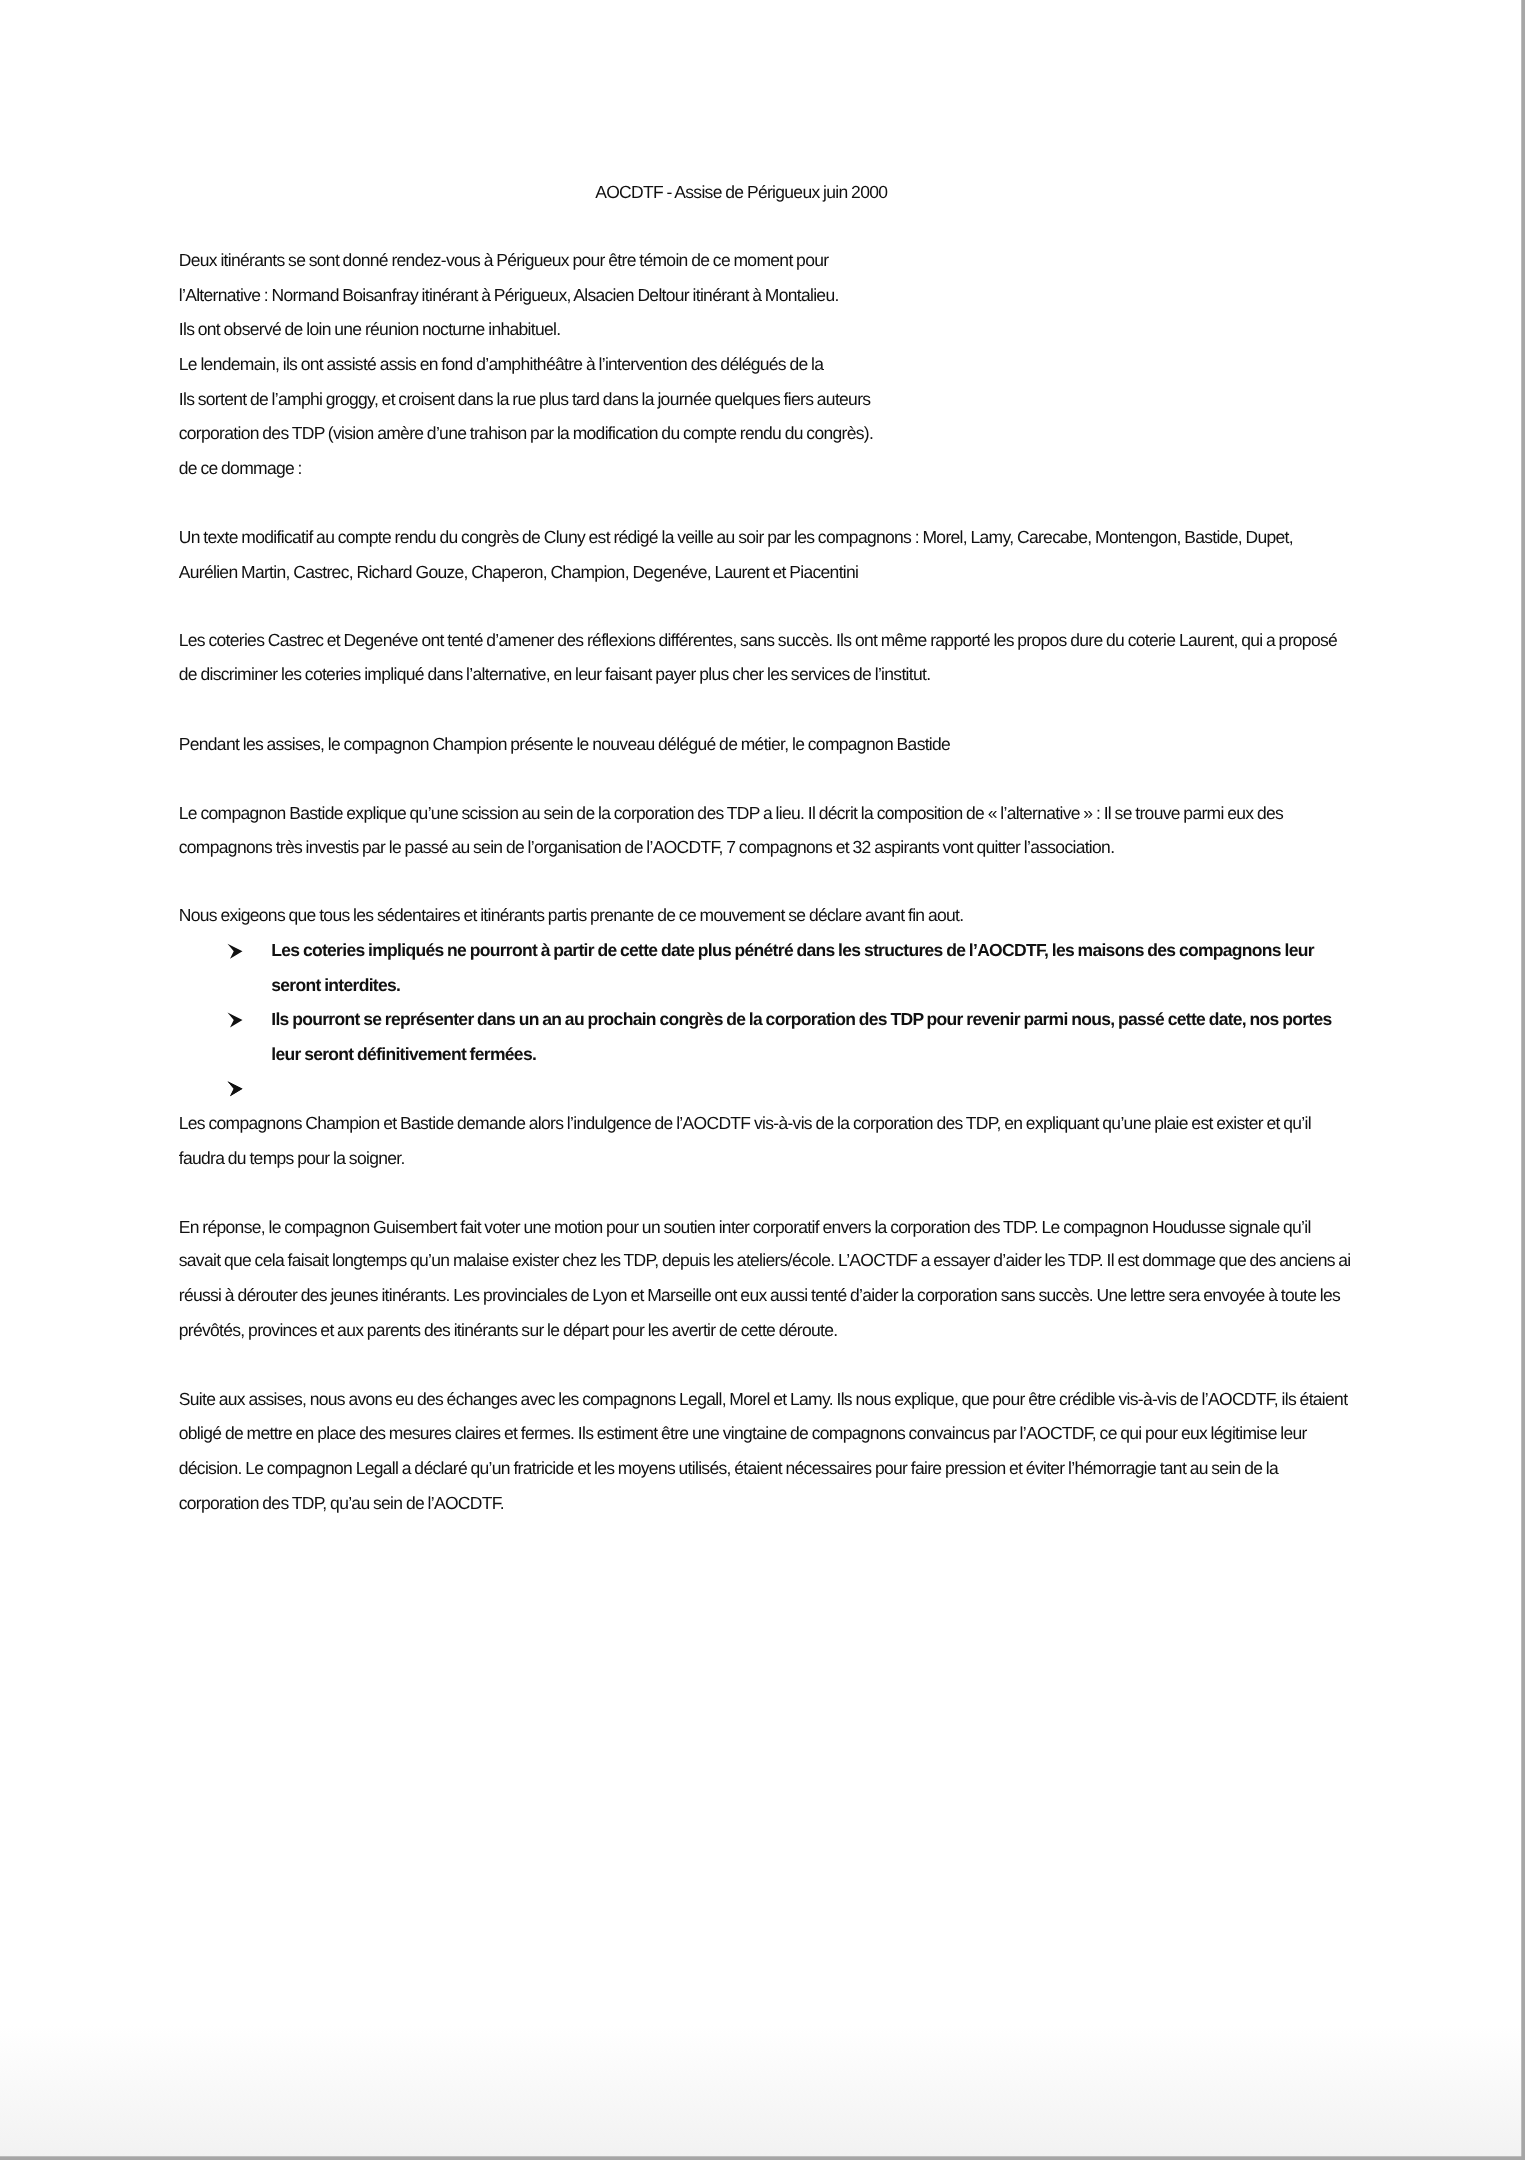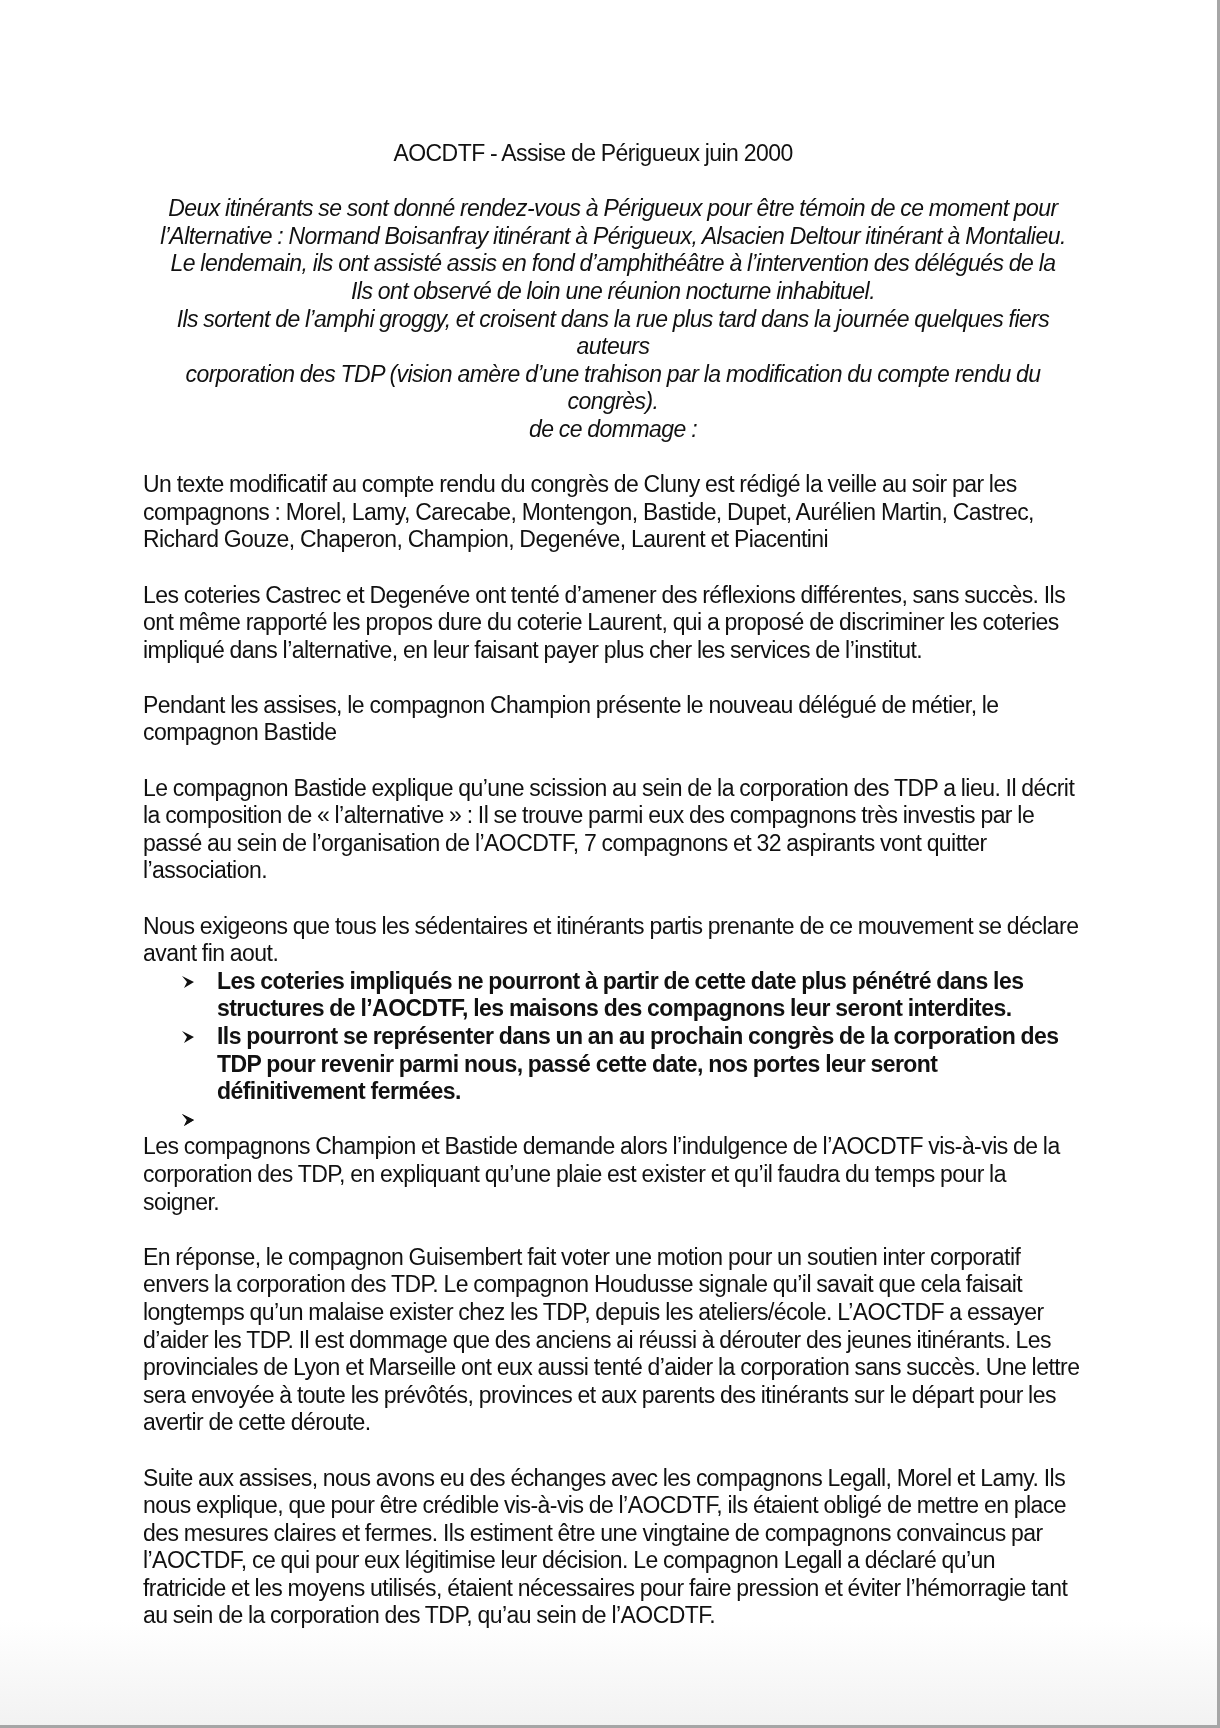--- a/index.html
+++ b/index.html
@@ -18,36 +18,34 @@
       background: linear-gradient(to bottom, #ffffff 0px, #ffffff 1620px, #f2f2f2 1725px);
       border-right: 3px solid #a6a6a6;
       border-bottom: 3px solid #a6a6a6;
     }
     .content {
       position: absolute;
       left: 143px;
       top: 140px;
       width: 940px;
       font-family: "Liberation Sans", sans-serif;
-      font-size: 23px;
+      font-size: 14px;
       line-height: 27.6px;
       color: #111111;
       letter-spacing: -0.55px;
       word-spacing: -0.5px;
     }
     .title {
       text-align: center;
       margin: 0 0 27.6px 0;
       width: 940px;
       margin-left: -20px;
     }
     .intro {
-      font-style: italic;
       margin: 0 0 27.6px 0;
-      text-align: center;
     }
     .intro span { display: block; }
     p { margin: 0 0 27.6px 0; }
     p.tight { margin-bottom: 0; }
     ul.bullets {
       list-style: none;
       margin: 0 0 27.6px 0;
       padding: 0;
       font-weight: bold;
     }
@@ -67,22 +65,22 @@
 <body>
 
 <div class="page">
   <div class="content">
 
     <div class="title">AOCDTF - Assise de Périgueux juin 2000</div>
 
     <div class="intro">
       <span>Deux itinérants se sont donné rendez-vous à Périgueux pour être témoin de ce moment pour</span>
       <span>l’Alternative : Normand Boisanfray itinérant à Périgueux, Alsacien Deltour itinérant à Montalieu.</span>
+      <span>Ils ont observé de loin une réunion nocturne inhabituel.</span>
       <span>Le lendemain, ils ont assisté assis en fond d’amphithéâtre à l’intervention des délégués de la</span>
-      <span>Ils ont observé de loin une réunion nocturne inhabituel.</span>
       <span>Ils sortent de l’amphi groggy, et croisent dans la rue plus tard dans la journée quelques fiers auteurs</span>
       <span>corporation des TDP (vision amère d’une trahison par la modification du compte rendu du congrès).</span>
       <span>de ce dommage :</span>
     </div>
 
     <p>Un texte modificatif au compte rendu du congrès de Cluny est rédigé la veille au soir par les compagnons : Morel, Lamy, Carecabe, Montengon, Bastide, Dupet, Aurélien Martin, Castrec, Richard Gouze, Chaperon, Champion, Degenéve, Laurent et Piacentini</p>
     <p>Les coteries Castrec et Degenéve ont tenté d’amener des réflexions différentes, sans succès. Ils ont même rapporté les propos dure du coterie Laurent, qui a proposé de discriminer les coteries impliqué dans l’alternative, en leur faisant payer plus cher les services de l’institut.</p>
     <p>Pendant les assises, le compagnon Champion présente le nouveau délégué de métier, le compagnon Bastide</p>
     <p>Le compagnon Bastide explique qu’une scission au sein de la corporation des TDP a lieu. Il décrit la composition de « l’alternative » : Il se trouve parmi eux des compagnons très investis par le passé au sein de l’organisation de l’AOCDTF, 7 compagnons et 32 aspirants vont quitter l’association.</p>
     <p class="tight">Nous exigeons que tous les sédentaires et itinérants partis prenante de ce mouvement se déclare avant fin aout.</p>

